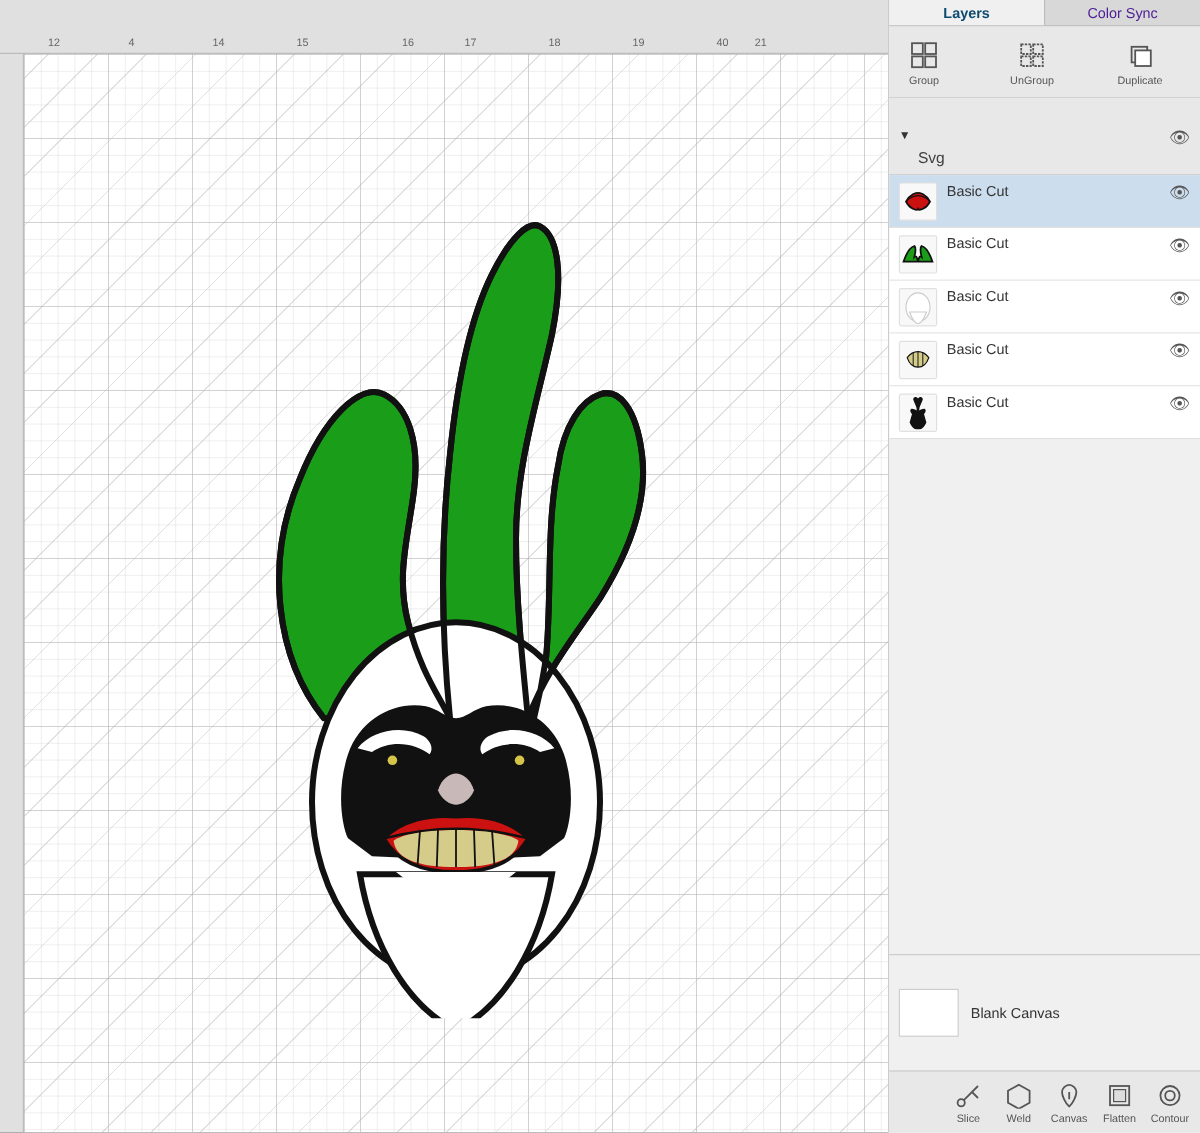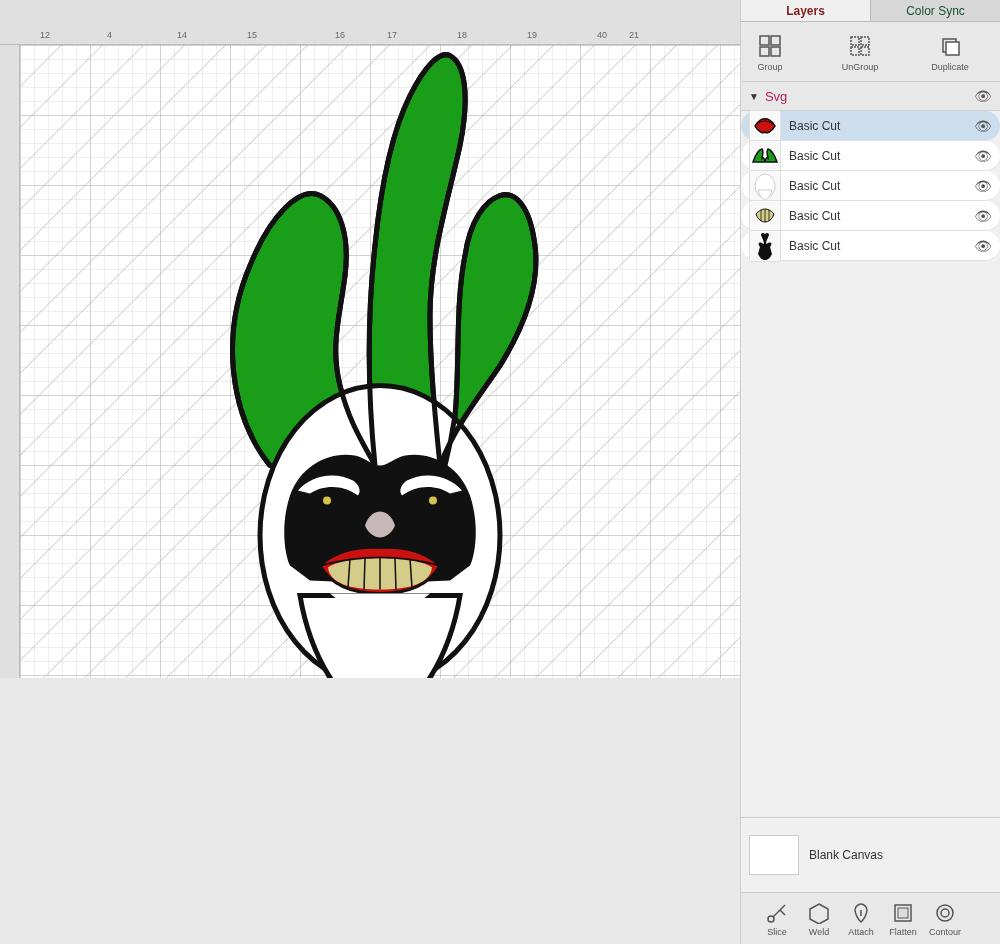--- a/index.html
+++ b/index.html
@@ -1,21 +1,21 @@
 <!DOCTYPE html>
 <html><head>
   <meta charset="utf-8">
   <style>
     * { margin: 0; padding: 0; box-sizing: border-box; }
     body { width: 1000px; height: 944px; overflow: hidden; background: #e8e8e8; font-family: Arial, sans-serif; display: flex; }
 
     
     #canvas-area {
       width: 740px;
-      height: 678px;
+      height: 944px;
       background: #404040;
       position: relative;
       overflow: hidden;
     }
 
     
     #ruler-top {
       position: absolute;
       top: 0; left: 0; right: 0;
       height: 45px;
@@ -106,27 +106,27 @@
     }
 
     .tab {
       flex: 1;
       display: flex;
       align-items: center;
       justify-content: center;
       font-size: 12px;
       cursor: pointer;
       border-right: 1px solid #bbb;
-      color: #14532d;
+      color: #4c1d95;
     }
 
     .tab.active {
       background: #f0f0f0;
       font-weight: bold;
-      color: #7f1d1d;
+      color: #0c4a6e;
     }
 
     .tab:last-child {
       border-right: none;
     }
 
     
     #toolbar-row {
       display: flex;
       align-items: center;
@@ -182,40 +182,40 @@
     }
 
     .group-arrow {
       font-size: 10px;
       margin-right: 6px;
       color: #333;
     }
 
     .group-label {
       font-size: 13px;
-      color: #be185d;
+      color: #404040;
       flex: 1;
+      margin-top: 36px;
     }
 
     .eye-icon {
       font-size: 14px;
       color: #555;
       cursor: pointer;
     }
 
     
     .layer-item {
       display: flex;
-      align-items: center;
+      align-items: flex-start;
       padding: 6px 8px;
       border-bottom: 1px solid #e0e0e0;
       background: white;
       cursor: pointer;
-      height: 30px;
-      border-radius: 20px;
+      height: 44px;
     }
 
     .layer-item.selected {
       background: #dce8f5;
     }
 
     .layer-thumb {
       width: 32px;
       height: 32px;
       margin-right: 8px;
@@ -236,21 +236,21 @@
 
     .layer-eye {
       font-size: 14px;
       color: #555;
       cursor: pointer;
       margin-left: 6px;
     }
 
     
     #blank-canvas-section {
-      padding: 17px 8px;
+      padding: 28px 8px;
       border-top: 1px solid #ccc;
       display: flex;
       align-items: center;
       background: #f0f0f0;
     }
 
     .canvas-thumb {
       width: 50px;
       height: 40px;
       background: white;
@@ -263,22 +263,22 @@
 
     .canvas-label {
       font-size: 12px;
       color: #333;
     }
 
     
     #bottom-toolbar {
       display: flex;
       align-items: center;
-      justify-content: flex-start;
-      padding: 6px 15px;
+      justify-content: flex-end;
+      padding: 6px 4px;
       background: #e8e8e8;
       border-top: 1px solid #ccc;
       height: 52px;
     }
 
     .bottom-tool-btn {
       display: flex;
       flex-direction: column;
       align-items: center;
       cursor: pointer;
@@ -531,21 +531,21 @@
       </div>
       <span class="bottom-tool-label">Weld</span>
     </div>
     <div class="bottom-tool-btn">
       <div class="bottom-tool-icon">
         <svg width="22" height="22" viewBox="0 0 22 22">
             <path d="M11,2 C14,2 17,5 17,8 C17,11 14,18 11,20 C8,18 5,11 5,8 C5,5 8,2 11,2Z" fill="none" stroke="#555" stroke-width="1.5"></path>
             <line x1="11" y1="8" x2="11" y2="14" stroke="#555" stroke-width="1.5"></line>
           </svg>
       </div>
-      <span class="bottom-tool-label">Attach</span>
+      <span class="bottom-tool-label">Canvas</span>
     </div>
     <div class="bottom-tool-btn">
       <div class="bottom-tool-icon">
         <svg width="22" height="22" viewBox="0 0 22 22">
             <rect x="3" y="3" width="16" height="16" fill="none" stroke="#555" stroke-width="1.5"></rect>
             <rect x="6" y="6" width="10" height="10" fill="#ddd" stroke="#555" stroke-width="1"></rect>
           </svg>
       </div>
       <span class="bottom-tool-label">Flatten</span>
     </div>

